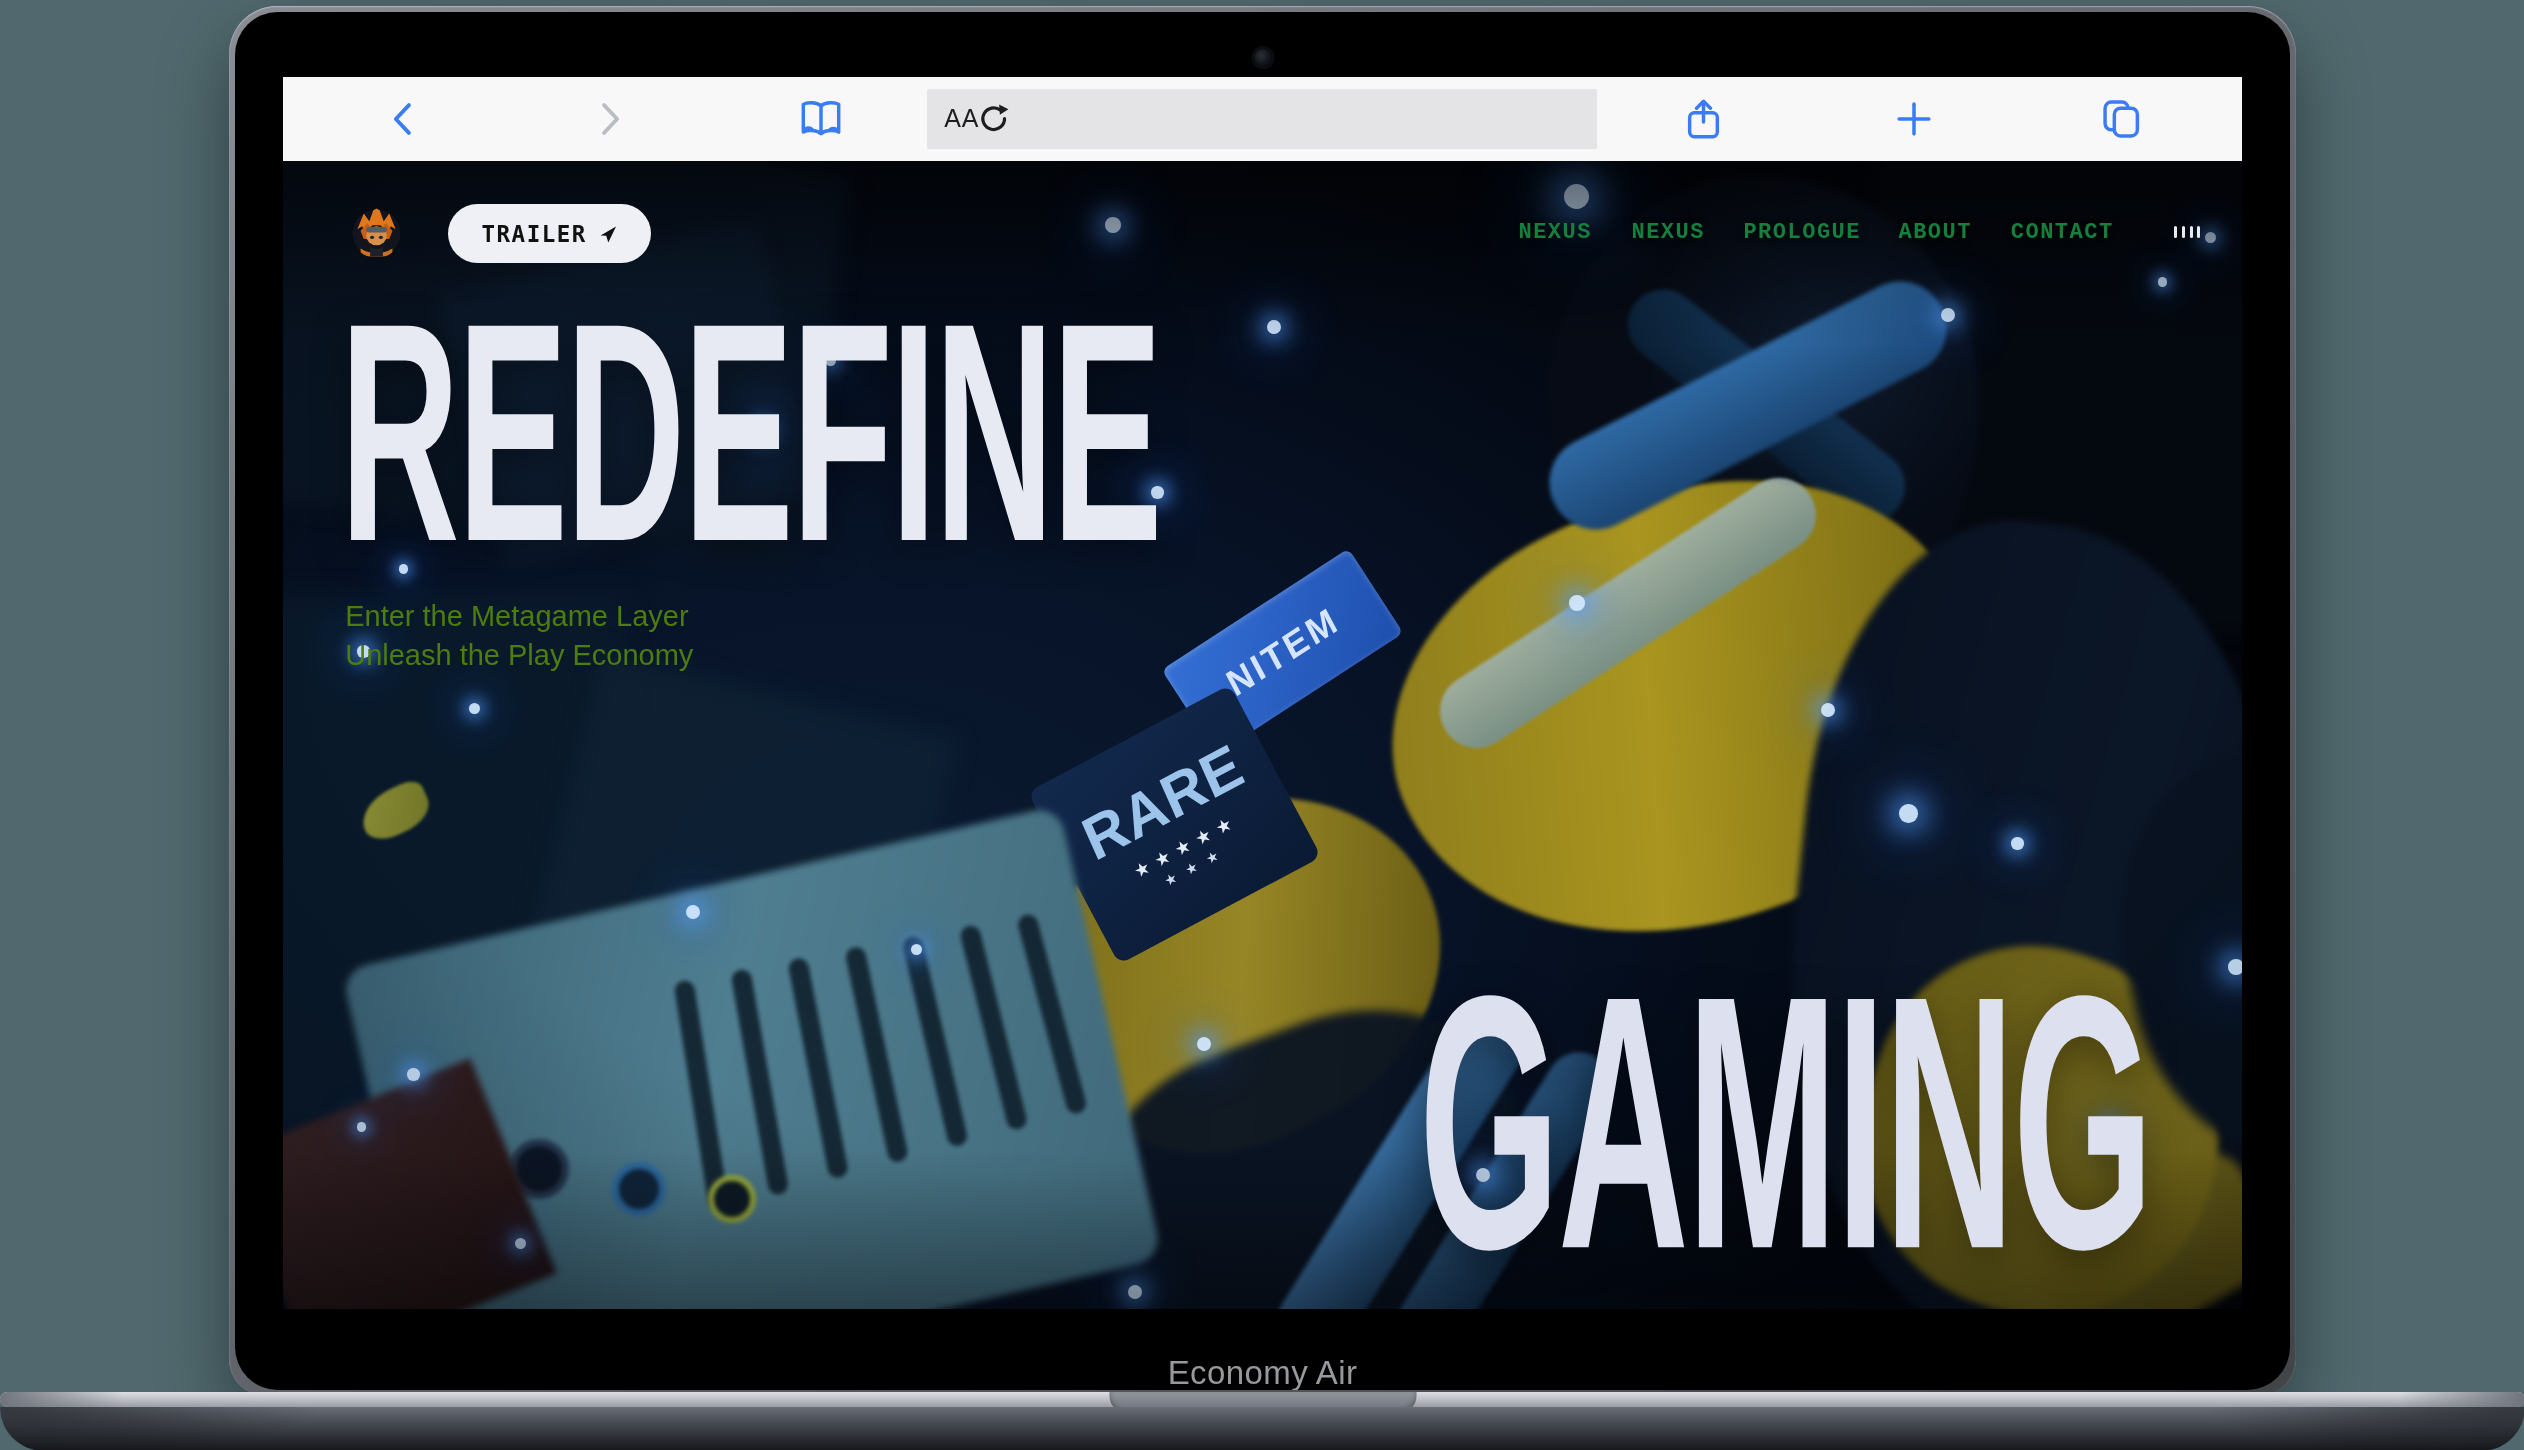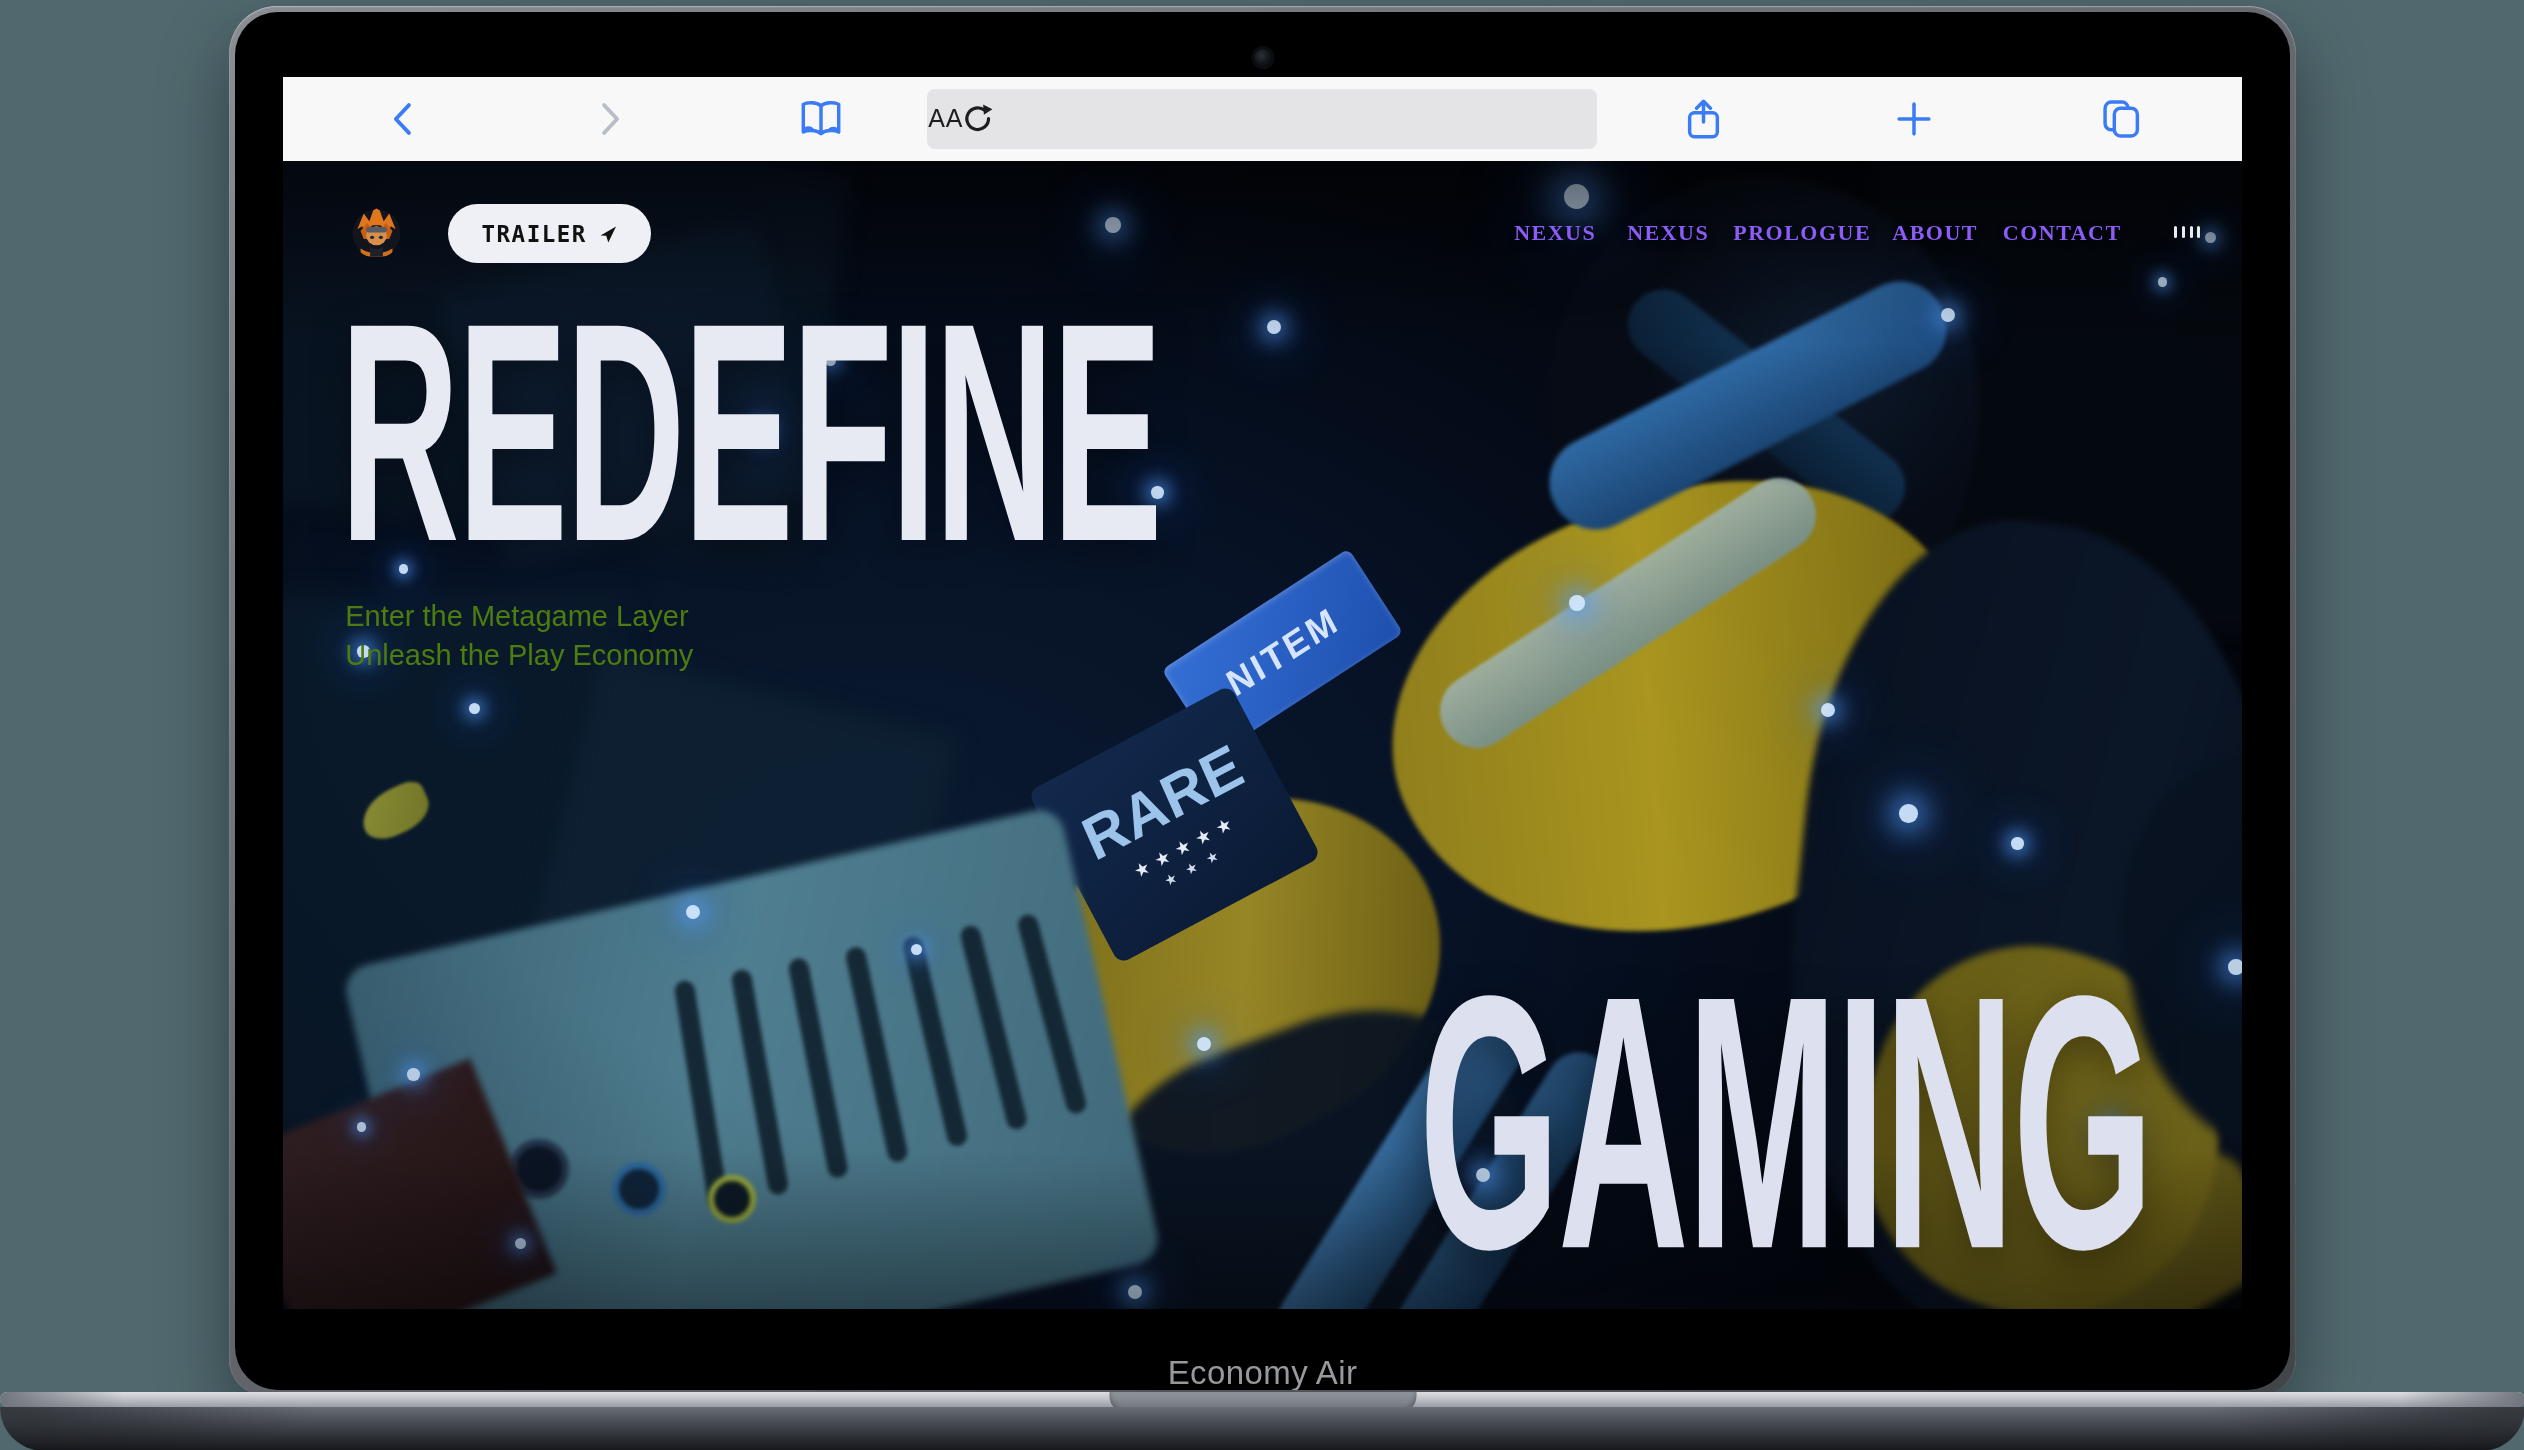--- a/index.html
+++ b/index.html
@@ -15,22 +15,22 @@
   .lid-inner{position:absolute;inset:6.2px;background:#000;border-radius:43px;overflow:hidden;}
   .camera{position:absolute;left:50%;top:37px;transform:translateX(-50%);width:17px;height:17px;border-radius:50%;
           background:radial-gradient(circle at 40% 40%,#2a3038 0%,#12151b 55%,#05070a 100%);box-shadow:0 0 0 3.1px #0b0d11;}
   .bezel-label{position:absolute;left:50%;top:1342px;transform:translateX(-50%);
                font-size:33px;color:#97999d;letter-spacing:0.4px;white-space:nowrap;}
 
   
   .screen{position:absolute;left:48px;top:65px;width:1959px;height:1232px;background:#020409;overflow:hidden;}
   .toolbar{position:absolute;left:0;top:0;width:100%;height:84px;background:#f8f8f9;display:flex;align-items:center;}
   .tb-icon{position:absolute;top:0;height:84px;display:flex;align-items:center;justify-content:center;}
-  .urlfield{position:absolute;left:644px;top:11.6px;width:670px;height:60px;background:#e4e4e7;border-radius:8px;
-            display:flex;align-items:center;padding:0 1px;}
+  .urlfield{position:absolute;left:644px;top:11.6px;width:670px;height:60px;background:#e4e4e7;border-radius:2px;
+            display:flex;align-items:center;padding:0 17px;}
   .reader-aa{font-size:25px;color:#1d1d1f;letter-spacing:0.8px;}
   .url-center{flex:1;display:flex;align-items:center;justify-content:center;gap:9.3px;min-width:0;}
   .url-text{font-size:27px;color:#17171a;white-space:nowrap;}
 
   
   .viewport{position:absolute;left:0;top:84px;width:1959px;height:1149px;overflow:hidden;background:#03060d;}
   .scene-bg{position:absolute;inset:0;
     background:radial-gradient(75% 85% at 30% 62%, #0a1a30 0%, #071226 40%, #03070f 78%, #02040a 100%);}
   .shape{position:absolute;}
   .vignette{position:absolute;inset:0;pointer-events:none;
@@ -49,22 +49,22 @@
   .pill{display:flex;align-items:center;justify-content:center;gap:12.4px;border:none;cursor:pointer;
         font-family:"DejaVu Sans Mono",monospace;font-weight:700;border-radius:774px;}
   .products-btn{position:absolute;left:165px;top:43px;width:203px;height:59px;background:#eef0f6;color:#111;
                 font-size:22.5px;letter-spacing:1.5px;}
   .cta-btn{position:absolute;left:60px;top:548px;width:259px;height:57px;background:#e9f757;color:#101208;
            font-size:23px;letter-spacing:2.3px;box-shadow:0 7.7px 31px rgba(200,230,60,.18);}
   .cursor-ic{display:inline-block;}
 
   .logo{position:absolute;left:68px;top:46px;width:51px;height:51px;border-radius:50%;overflow:hidden;}
 
-  .nav-item{position:absolute;top:59px;transform:translateX(-50%);color:#8b5cf6;
-            font-family:Liberation Serif, serif;font-size:22px;font-weight:600;letter-spacing:1.5px;cursor:pointer;
+  .nav-item{position:absolute;top:59px;transform:translateX(-50%);color:#15803d;
+            font-family:Liberation Mono, monospace;font-size:22px;font-weight:600;letter-spacing:1.5px;cursor:pointer;
             text-shadow:0 1.5px 7.7px rgba(0,0,0,.6);white-space:nowrap;}
   .nav-dots{position:absolute;left:1891px;top:65px;display:flex;gap:4.6px;cursor:pointer;}
   .nav-dots i{display:block;width:3.1px;height:11.6px;background:#e9ebef;border-radius:1.5px;}
 
   
   .patch-nitem{position:absolute;left:888px;top:440px;width:223px;height:101px;transform:rotate(-33deg);
                background:linear-gradient(135deg,#3570d6,#1e4fae);border-radius:7.7px;
                display:flex;align-items:center;justify-content:center;box-shadow:inset 0 1.5px 6.2px rgba(255,255,255,.25);}
   .patch-nitem span{font-size:36px;font-weight:700;color:#d5e5ff;letter-spacing:3.1px;transform:skewX(-5deg);}
   .patch-rare{position:absolute;left:777px;top:566px;width:229px;height:195px;transform:rotate(-28deg);

